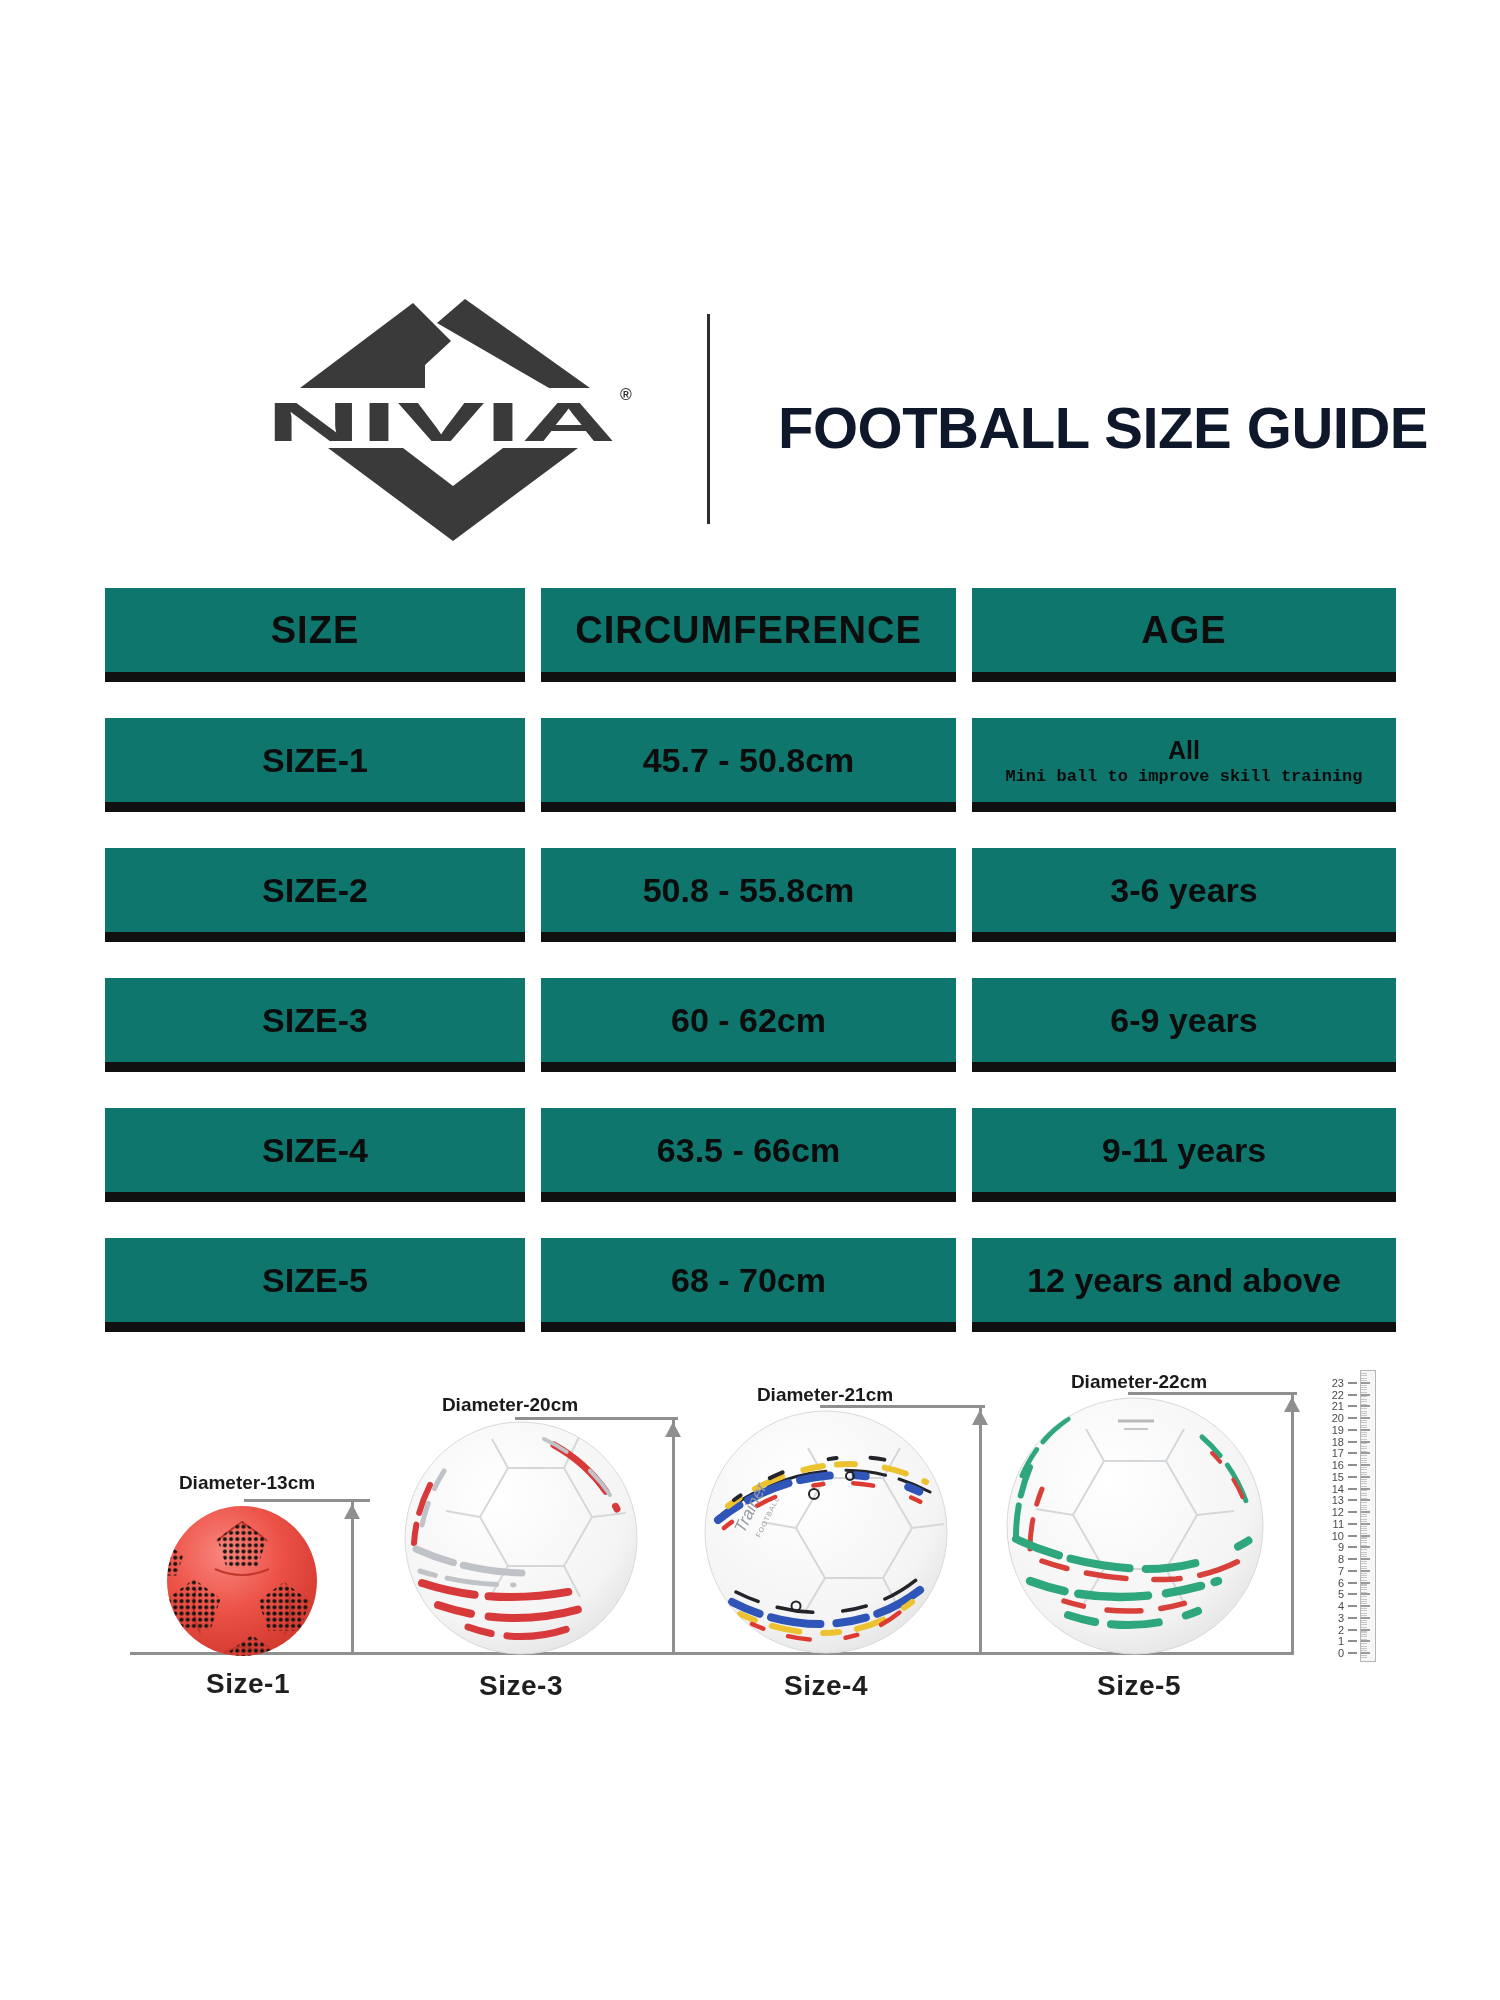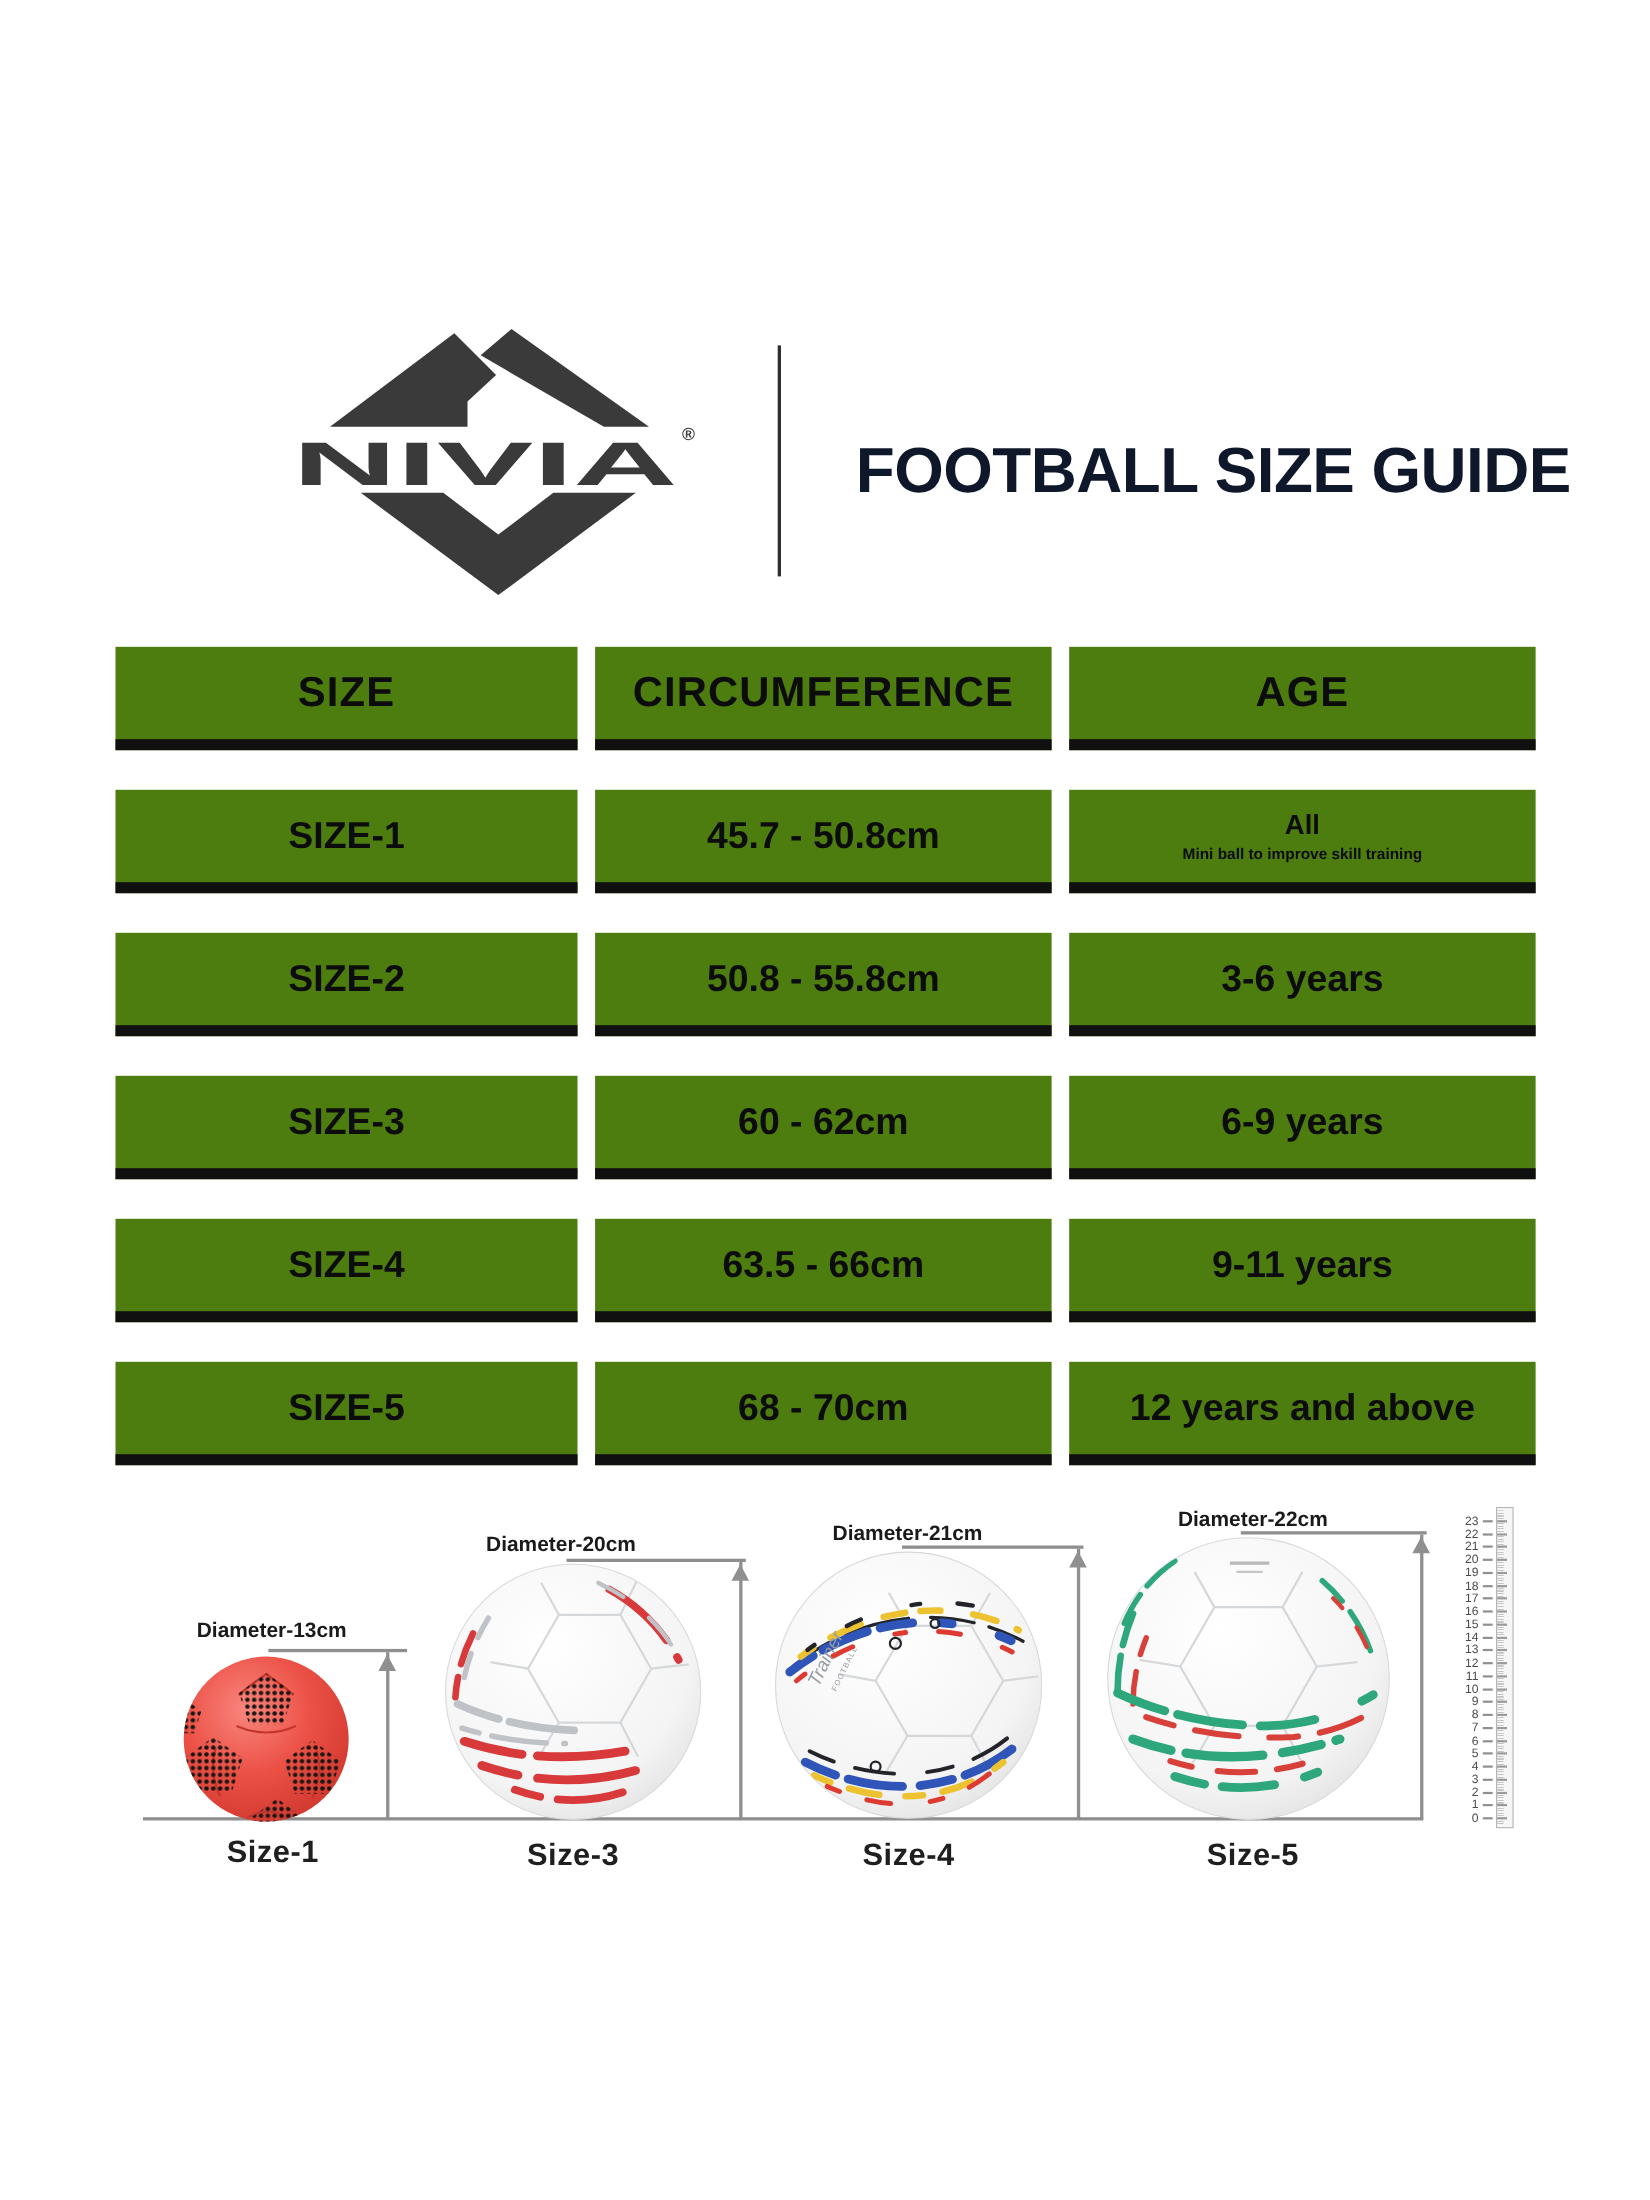--- a/index.html
+++ b/index.html
@@ -12,29 +12,29 @@
   .logo svg{width:100%;height:100%;display:block;}
   .divider{position:absolute;left:707px;top:314px;width:3px;height:210px;background:#2e2e2e;}
   .title{
     position:absolute;left:778px;top:394px;margin:0;
     font-size:58px;font-weight:bold;letter-spacing:-0.5px;color:#0f172a;white-space:nowrap;
   }
   
   .size-table{position:absolute;left:105px;top:588px;width:1291px;}
   .trow{display:flex;gap:16px;margin-bottom:36px;}
   .cell{
-    background:#4d7c0f;height:84px;border-bottom:10px solid #101010;
+    background:#0f766e;height:84px;border-bottom:10px solid #101010;
     display:flex;flex-direction:column;align-items:center;justify-content:center;
     font-weight:bold;text-align:center;
   }
   .c1{width:420px}.c2{width:415px}.c3{width:424px}
   .thead .cell{font-size:38px;letter-spacing:1px;}
   .tdata .cell{font-size:34px;}
   .age-main{font-size:25px;line-height:32px;}
-  .age-note{font-size:14px;line-height:21px;}
+  .age-note{font-size:17px;line-height:21px;font-family:Liberation Mono, monospace;}
   
   .mline{position:absolute;background:#8f8f8f;}
   .arrow-up{position:absolute;width:0;height:0;
     border-left:8px solid transparent;border-right:8px solid transparent;
     border-bottom:15px solid #8f8f8f;}
   .diam-label{position:absolute;transform:translateX(-50%);font-size:19px;font-weight:bold;
     color:#1a1a1a;white-space:nowrap;}
   .size-label{position:absolute;transform:translateX(-50%);font-size:28px;font-weight:bold;
     color:#1f1f1f;letter-spacing:0.5px;white-space:nowrap;}
   .ball{position:absolute;}

